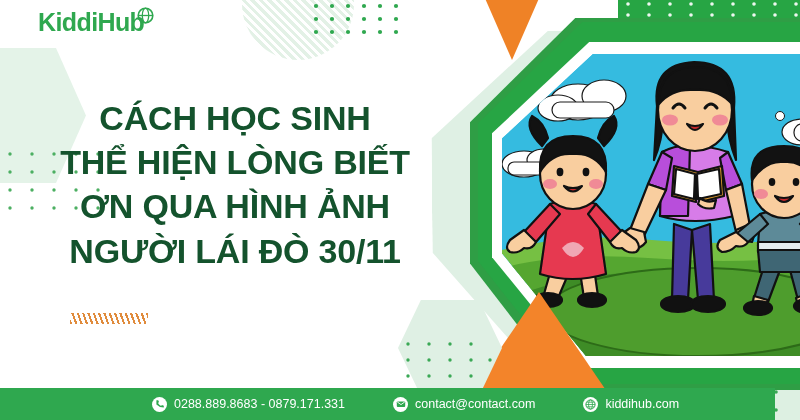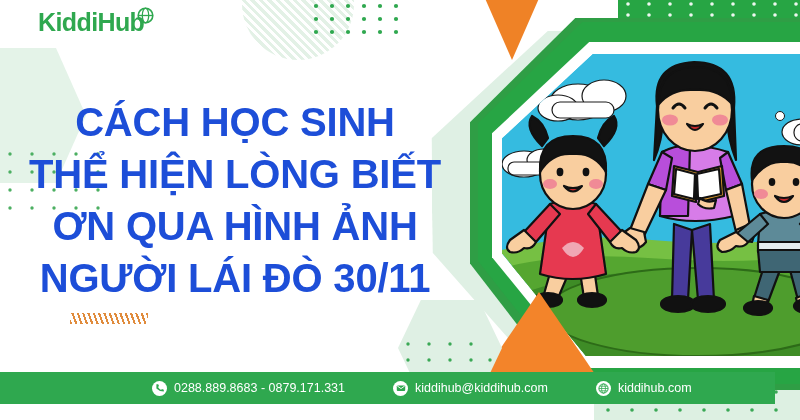--- a/index.html
+++ b/index.html
@@ -89,28 +89,28 @@
   }
 
   
   .logo { position:absolute; left:38px; top:8px; display:flex; align-items:center;justify-content:space-between; }
   .logo-text { font-size:25px; font-weight:bold; color:#2fa84f; letter-spacing:-0.6px; }
   .logo-globe { margin-left:-7px; margin-top:-11px; }
 
   
   .headline {
     position:absolute; left:0; top:96px; width:470px;
-    text-align:center; color:#1d4ed8;
-    font-size:40px; font-weight:bold; line-height:1.30; letter-spacing:-0.2px;
+    text-align:center; color:#14532d;
+    font-size:34px; font-weight:bold; line-height:1.30; letter-spacing:-0.2px;
   }
   .headline div { white-space:nowrap; }
 
   
   .footer {
-    position:absolute; left:0; bottom:16px; width:775px; height:32px;
+    position:absolute; left:0; bottom:0; width:775px; height:32px;
     background:#2fa84f; display:flex; align-items:center;
   }
   .f-item { display:flex; align-items:center; color:#ffffff; font-size:12.5px; }
   .f-phone { margin-left:152px; }
   .f-mail  { margin-left:48px; }
   .f-web   { margin-left:48px; }
   .f-ico {
     width:15px; height:15px; border-radius:50%; background:#ffffff;
     margin-right:7px; display:flex; align-items:center; justify-content:center;
     flex:0 0 auto;
@@ -441,21 +441,21 @@
       <span>0288.889.8683 - 0879.171.331</span>
     </div>
 
     <div class="f-item f-mail">
       <span class="f-ico">
         <svg width="10" height="10" viewBox="0 0 10 10" aria-hidden="true">
           <rect x="0.8" y="2.4" width="8.4" height="5.6" rx="0.9" fill="#2fa84f"></rect>
           <path d="M1.2,2.9 L5,5.6 L8.8,2.9" fill="none" stroke="#ffffff" stroke-width="0.9"></path>
         </svg>
       </span>
-      <span>kiddihub@kiddihub.com</span>
+      <span>contact@contact.com</span>
     </div>
 
     <div class="f-item f-web">
       <span class="f-ico">
         <svg width="11" height="11" viewBox="0 0 11 11" aria-hidden="true">
           <circle cx="5.5" cy="5.5" r="4.6" fill="none" stroke="#2fa84f" stroke-width="1"></circle>
           <ellipse cx="5.5" cy="5.5" rx="2" ry="4.6" fill="none" stroke="#2fa84f" stroke-width="0.8"></ellipse>
           <path d="M0.9,5.5 H10.1 M1.7,3.2 H9.3 M1.7,7.8 H9.3" stroke="#2fa84f" stroke-width="0.8"></path>
         </svg>
       </span>

